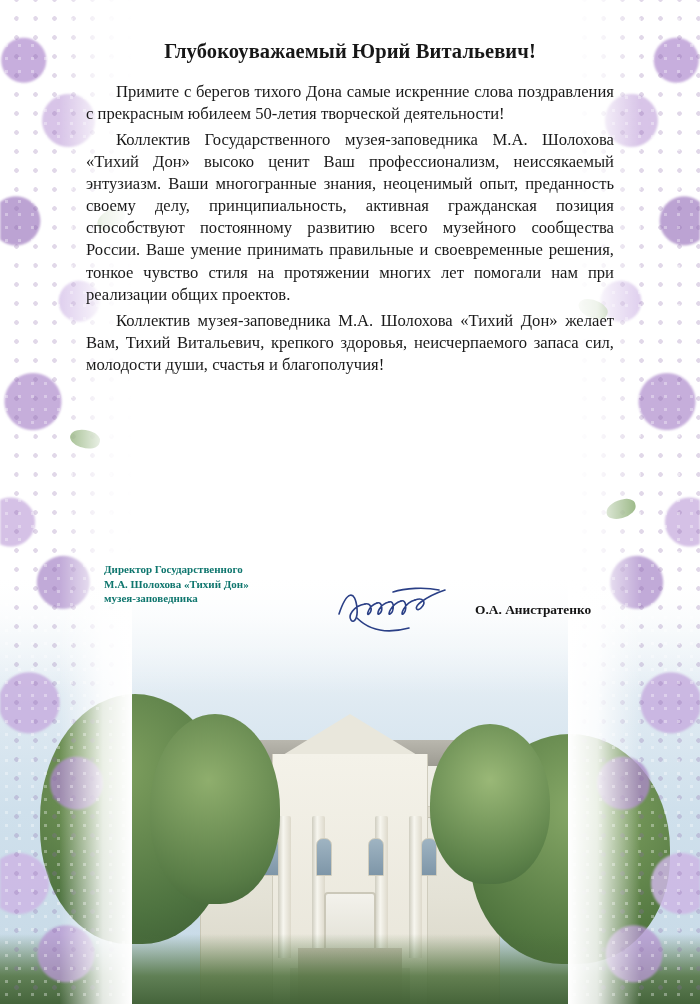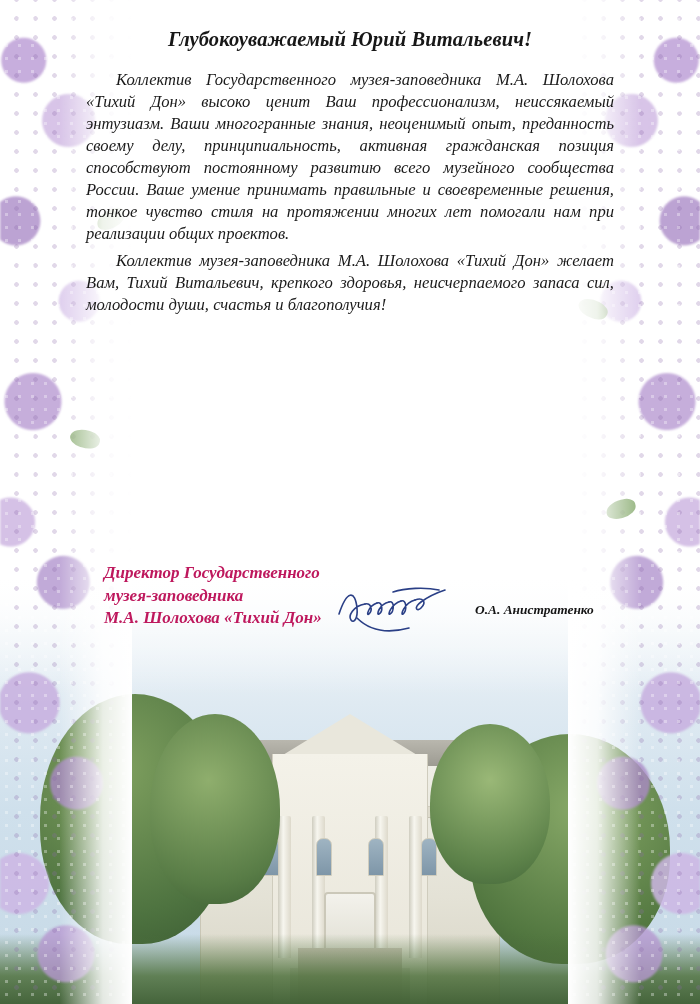--- a/index.html
+++ b/index.html
@@ -225,22 +225,21 @@
     border-radius: 60% 40% 55% 45%;
     opacity: .75;
     z-index: 2;
   }
 
   
   .content {
     position: absolute;
     inset: 0;
     z-index: 5;
-    padding: 0;
-    font-style: italic;
+    padding: 12px;
   }
   .title {
     margin: 0;
     padding-top: 28px;
     text-align: center;
     font-size: 20.5px;
     font-weight: bold;
     color: #171717;
     letter-spacing: .1px;
   }
@@ -260,24 +259,24 @@
   }
   .signature-block {
     position: absolute;
     left: 104px;
     top: 562px;
     width: 520px;
     display: flex;
     align-items: flex-start;
   }
   .sig-role {
-    font-size: 17px;
+    font-size: 11px;
     font-weight: bold;
     line-height: 1.33;
-    color: #be185d;
+    color: #0f766e;
     width: 225px;
     text-indent: 0;
   }
   .sig-scribble {
     width: 122px;
     height: 52px;
     margin-left: 6px;
     margin-top: 22px;
     position: relative;
   }
@@ -337,29 +336,30 @@
   <div class="lilac-fade right"></div>
   <div class="leaf" style="left:96px;  top:210px; transform:rotate(-25deg)"></div>
   <div class="leaf" style="left:70px;  top:430px; transform:rotate(18deg)"></div>
   <div class="leaf" style="right:92px; top:300px; transform:rotate(28deg)"></div>
   <div class="leaf" style="right:64px; top:500px; transform:rotate(-14deg)"></div>
 
   <div class="content">
     <h1 class="title">Глубокоуважаемый Юрий Витальевич!</h1>
 
     <div class="body-text">
+      <p>Примите с берегов тихого Дона самые искренние слова поздравления с прекрасным юбилеем 50-летия творческой деятельности!</p>
       <p>Коллектив Государственного музея-заповедника М.А. Шолохова «Тихий Дон» высоко ценит Ваш профессионализм, неиссякаемый энтузиазм. Ваши многогранные знания, неоценимый опыт, преданность своему делу, принципиальность, активная гражданская позиция способствуют постоянному развитию всего музейного сообщества России. Ваше умение принимать правильные и своевременные решения, тонкое чувство стиля на протяжении многих лет помогали нам при реализации общих проектов.</p>
       <p>Коллектив музея-заповедника М.А. Шолохова «Тихий Дон» желает Вам, Тихий Витальевич, крепкого здоровья, неисчерпаемого запаса сил, молодости души, счастья и благополучия!</p>
     </div>
 
     <div class="signature-block">
       <div class="sig-role">
         <div>Директор Государственного</div>
+        <div>М.А. Шолохова «Тихий Дон»</div>
         <div>музея-заповедника</div>
-        <div>М.А. Шолохова «Тихий Дон»</div>
       </div>
 
       <div class="sig-scribble">
         <svg viewBox="0 0 122 52" width="122" height="52" aria-hidden="true">
           <g fill="none" stroke="#2a3f86" stroke-width="1.6" stroke-linecap="round">
             <path d="M4 30 C 12 6, 20 6, 22 24 C 23 34, 19 40, 16 36 C 13 32, 18 22, 30 20"></path>
             <path d="M30 20 C 36 18, 38 26, 34 30 C 31 33, 33 22, 42 19"></path>
             <path d="M42 19 C 48 17, 48 28, 44 30 C 41 32, 44 20, 54 18"></path>
             <path d="M54 18 C 60 16, 59 28, 55 30 C 52 32, 56 20, 66 17"></path>
             <path d="M66 17 C 72 15, 72 27, 68 30 C 65 32, 69 19, 80 16"></path>

